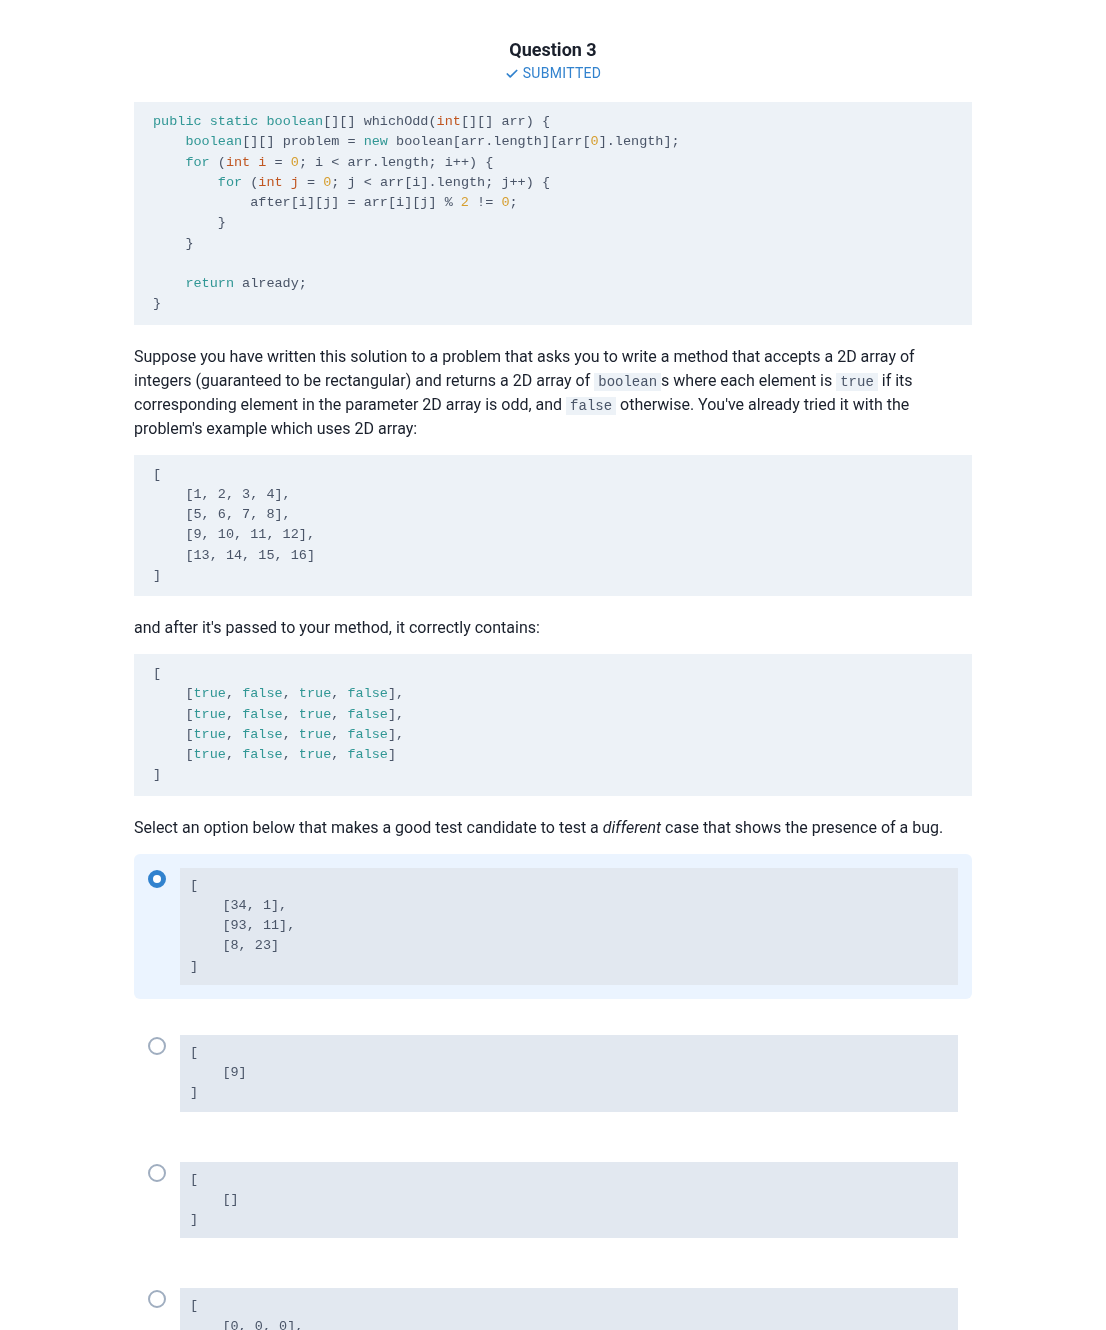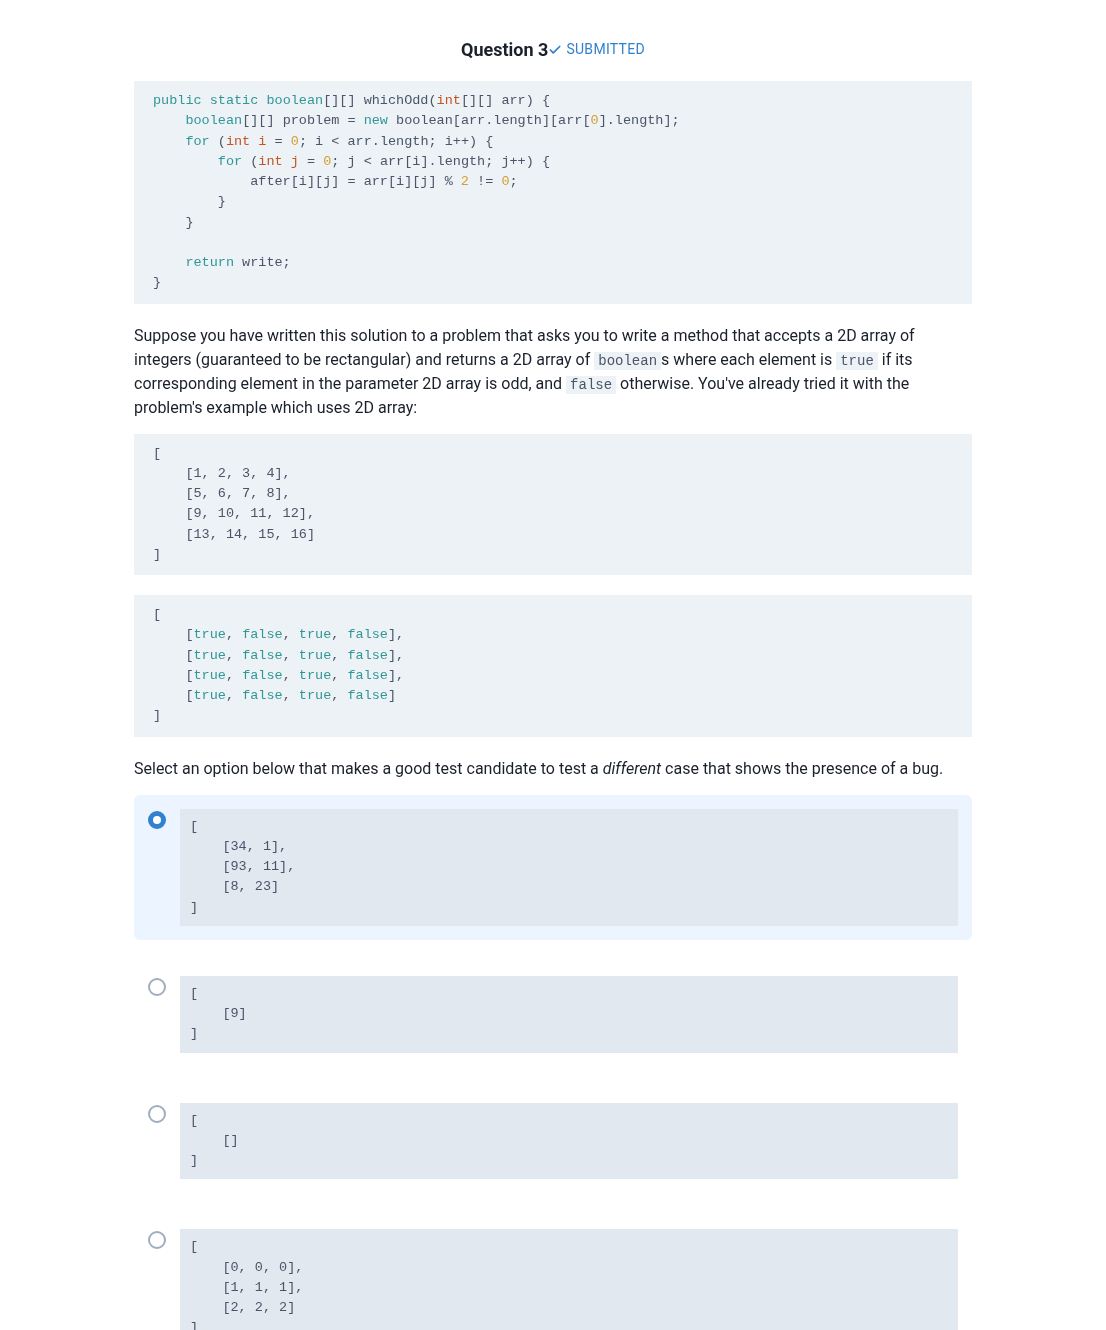--- a/index.html
+++ b/index.html
@@ -15,20 +15,21 @@
   .container {
     max-width: 838px;
     margin: 0 auto;
     padding: 36px 0 40px 0;
   }
   .qheader {
     display: flex;
     justify-content: center;
     align-items: center;
     margin-bottom: 18px;
+    flex-direction: column;
   }
   .qtitle {
     font-weight: 700;
     font-size: 18px;
     color: #1a202c;
   }
   .submitted {
     color: #3182ce;
     font-weight: 400;
     font-size: 14px;
@@ -110,32 +111,33 @@
 
 
   <div class="codeblock" id="code1"><span class="kw1">public</span><span> </span><span class="kw1">static</span><span> </span><span class="kw1">boolean</span><span>[][] whichOdd(</span><span class="kw2">int</span><span>[][] arr) {
 </span><span>    </span><span class="kw1">boolean</span><span>[][] problem = </span><span class="kw1">new</span><span> boolean[arr.length][arr[</span><span class="num">0</span><span>].length];
 </span><span>    </span><span class="kw1">for</span><span> (</span><span class="kw2">int</span><span> </span><span class="var">i</span><span> = </span><span class="num">0</span><span>; i &lt; arr.length; i++) {
 </span><span>        </span><span class="kw1">for</span><span> (</span><span class="kw2">int</span><span> </span><span class="var">j</span><span> = </span><span class="num">0</span><span>; j &lt; arr[i].length; j++) {
 </span><span>            after[i][j] = arr[i][j] % </span><span class="num">2</span><span> != </span><span class="num">0</span><span>;
 </span><span>        }
 </span><span>    }
 </span><span>
-</span><span>    </span><span class="kw1">return</span><span> write;
+</span><span>    </span><span class="kw1">return</span><span> already;
 </span><span>}</span></div>
 
   <div class="para" id="para1"><span>Suppose you have written this solution to a problem that asks you to write a method that accepts a 2D array of integers (guaranteed to be rectangular) and returns a 2D array of </span><code class="inline">boolean</code><span>s where each element is </span><code class="inline">true</code><span> if its corresponding element in the parameter 2D array is odd, and </span><code class="inline">false</code><span> otherwise. You've already tried it with the problem's example which uses 2D array:</span></div>
 
   <div class="codeblock">[
     [1, 2, 3, 4],
     [5, 6, 7, 8],
     [9, 10, 11, 12],
     [13, 14, 15, 16]
 ]</div>
 
+  <div class="para">and after it's passed to your method, it correctly contains:</div>
 
   <div class="codeblock" id="code3"><span>[
 </span><span>    [</span><span class="bool">true</span><span>, </span><span class="bool">false</span><span>, </span><span class="bool">true</span><span>, </span><span class="bool">false</span><span>],
 </span><span>    [</span><span class="bool">true</span><span>, </span><span class="bool">false</span><span>, </span><span class="bool">true</span><span>, </span><span class="bool">false</span><span>],
 </span><span>    [</span><span class="bool">true</span><span>, </span><span class="bool">false</span><span>, </span><span class="bool">true</span><span>, </span><span class="bool">false</span><span>],
 </span><span>    [</span><span class="bool">true</span><span>, </span><span class="bool">false</span><span>, </span><span class="bool">true</span><span>, </span><span class="bool">false</span><span>]
 </span><span>]</span></div>
 
   <div class="para" id="para3"><span>Select an option below that makes a good test candidate to test a </span><em>different</em><span> case that shows the presence of a bug.</span></div>
 

